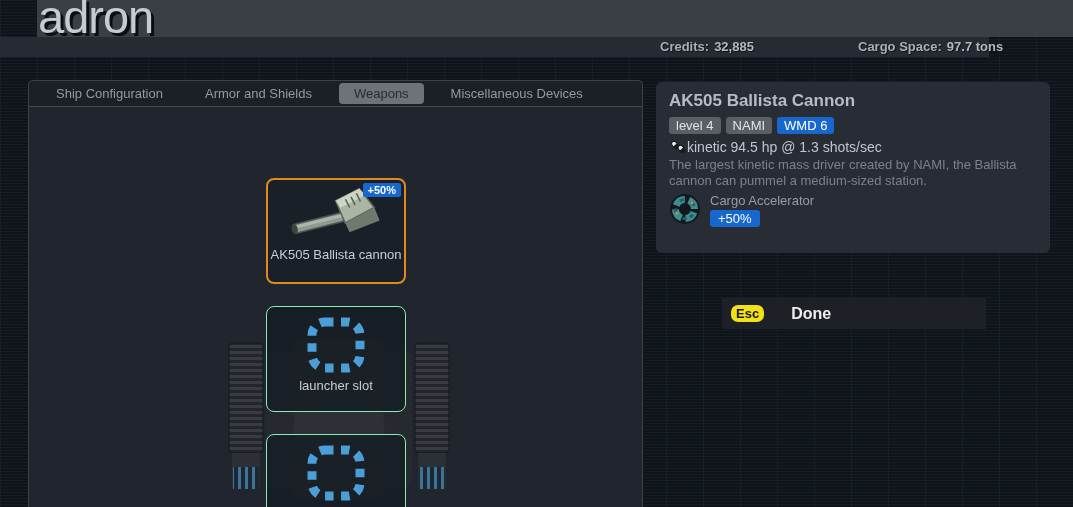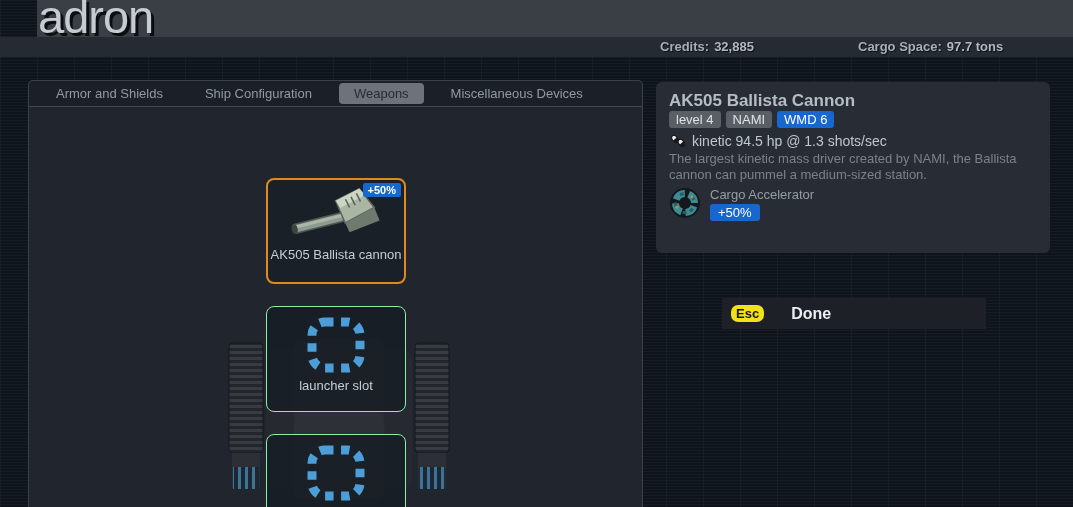--- a/index.html
+++ b/index.html
@@ -20,21 +20,21 @@
       repeating-linear-gradient(to right, rgba(140,170,205,0.05) 0px, rgba(140,170,205,0.05) 1px, transparent 1px, transparent 37px);
   }
   
   .topbar{position:absolute;left:0;top:0;width:1073px;height:37px;background:#3a3f46;margin-left:37px;}
   .window-title{
     position:absolute;left:1px;top:-7px;font-size:47px;line-height:1;
     color:#c6cbd1;letter-spacing:-1px;
     text-shadow:3px 3px 0 rgba(5,8,11,0.9);
     white-space:nowrap;
   }
-  .statusbar{position:absolute;left:0;top:37px;width:1073px;height:20px;background:#262b33;}
+  .statusbar{position:absolute;left:0;top:37px;width:989px;height:20px;background:#262b33;}
   .status-item{position:absolute;top:2px;font-size:13px;font-weight:bold;color:#a9afb7;text-shadow:1px 1px 0 rgba(0,0,0,.6);white-space:nowrap;}
   .status-credits{left:660px;}
   .status-cargo{left:858px;}
   .status-item .val{margin-left:5px;color:#b2b8c0;}
   
   .left-panel{
     position:absolute;left:28px;top:80px;width:615px;height:427px;
     background:#20252e;border:1px solid #3a414b;border-bottom:none;
     border-radius:5px 5px 0 0;overflow:hidden;
   }
@@ -66,25 +66,25 @@
   }
   .card-art{margin-top:7px;flex:0 0 auto;}
   .slot-art{margin-top:9px;}
   .card-label{margin-top:4px;font-size:13px;color:#c6ccd3;white-space:nowrap;}
   
   .detail-panel{
     position:absolute;left:656px;top:82px;width:394px;height:171px;
     background:#282d35;border-radius:6px;padding:9px 13px;overflow:hidden;
   }
   .detail-title{font-size:17px;font-weight:bold;color:#b6bcc4;}
-  .badge-row{display:flex;gap:5px;align-items:flex-start;}
+  .badge-row{margin-top:6px;display:flex;gap:5px;align-items:flex-start;}
   .badge{font-size:13px;padding:1px 7px;border-radius:3px;white-space:nowrap;}
   .badge.gray{background:var(--badge_gray);color:#dfe3e7;}
   .badge.blue{background:var(--badge_blue);color:#fff;}
-  .stat-line{margin-top:5px;display:flex;align-items:center;gap:5px;font-size:14px;color:#c0c6cd;}
+  .stat-line{margin-top:5px;display:flex;align-items:center;font-size:14px;color:#c0c6cd;}
   .power-line{margin-top:1px;font-size:14px;color:#c0c6cd;}
   .description{margin-top:2px;font-size:13px;line-height:16px;color:#7b818a;max-width:370px;}
   .enh-row{margin-top:4px;display:flex;align-items:flex-start;gap:9px;}
   .enh-name{font-size:13px;color:#969ca4;}
   .enh-badge{display:inline-block;margin-top:2px;font-size:13px;background:var(--badge_blue);color:#fff;padding:1px 8px;border-radius:3px;}
   
   .done-bar{
     position:absolute;left:722px;top:298px;width:264px;height:31px;
     background:#1d2127;display:flex;align-items:center;padding-left:9px;gap:7px;cursor:default;
   }
@@ -103,22 +103,22 @@
     <div class="window-title">adron</div>
   </div>
 
   <div class="statusbar">
     <div class="status-item status-credits"><span>Credits:</span><span class="val">32,885</span></div>
     <div class="status-item status-cargo"><span>Cargo Space:</span><span class="val">97.7 tons</span></div>
   </div>
 
   <div class="left-panel">
     <div class="tabbar">
+      <div class="tab">Ship Configuration</div>
       <div class="tab">Armor and Shields</div>
-      <div class="tab">Ship Configuration</div>
       <div class="tab selected">Weapons</div>
       <div class="tab">Miscellaneous Devices</div>
     </div>
 
     <svg class="ship-svg" width="230" height="169" viewBox="0 0 230 169">
       <defs>
         <pattern id="hstripe" width="6" height="6" patternUnits="userSpaceOnUse">
           <rect width="6" height="6" fill="#383c42"></rect>
           <rect y="3" width="6" height="3" fill="#22262b"></rect>
         </pattern>

